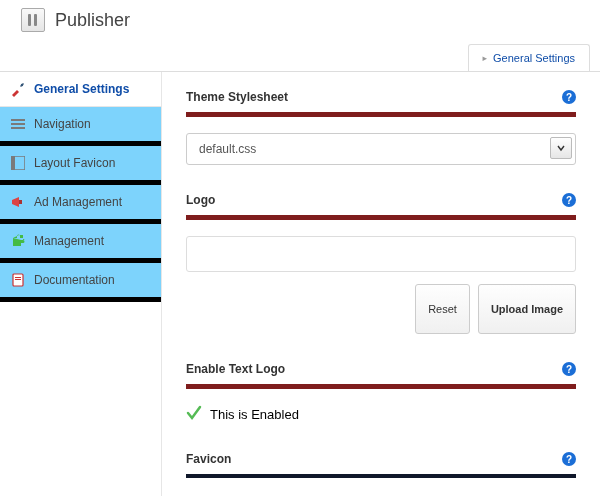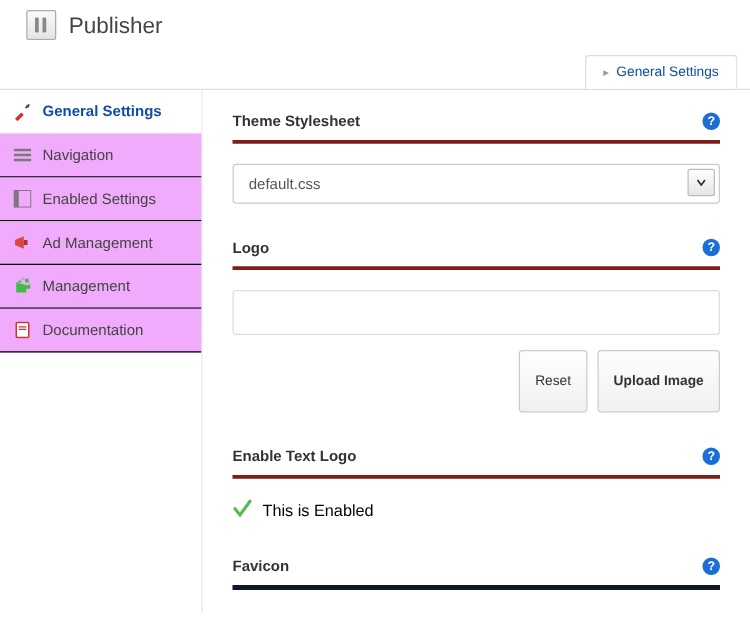--- a/index.html
+++ b/index.html
@@ -67,23 +67,23 @@
   width: 162px;
   border-right: 1px solid #e6e6e6;
 }
 .sidebar-item {
   display: flex;
   align-items: center;
   gap: 8px;
   padding: 9px 10px;
   font-size: 12px;
   color: #444;
-  border-bottom: 1px solid #000000;
+  border-bottom: 5px solid #000000;
   cursor: pointer;
-  background: #f0abfc;
+  background: #7dd3fc;
 }
 .sidebar-item.active {
   background: #fff;
   color: #0f4da8;
   font-weight: bold;
   border-bottom: 1px solid #e6e6e6;
 }
 .sidebar-item .icon {
   width: 16px;
   height: 16px;
@@ -95,21 +95,21 @@
   flex: 1;
   padding: 18px 24px 18px 24px;
 }
 .section {
   margin-bottom: 28px;
 }
 .section-head {
   display: flex;
   justify-content: space-between;
   align-items: center;
-  border-bottom: 3px solid #7f1d1d;
+  border-bottom: 5px solid #7f1d1d;
   padding-bottom: 8px;
   margin-bottom: 16px;
 }
 .section-head .label {
   font-weight: bold;
   color: #333;
   font-size: 12px;
 }
 .help-icon {
   width: 14px;
@@ -229,21 +229,21 @@
       </span>
       <span>Navigation</span>
     </div>
     <div class="sidebar-item">
       <span class="icon">
         <svg width="14" height="14" viewBox="0 0 14 14">
             <rect x="0" y="0" width="14" height="14" fill="none" stroke="#7a7a7a" stroke-width="1.5"></rect>
             <rect x="0" y="0" width="4" height="14" fill="#7a7a7a"></rect>
           </svg>
       </span>
-      <span>Enabled Settings</span>
+      <span>Layout Favicon</span>
     </div>
     <div class="sidebar-item">
       <span class="icon">
         <svg width="14" height="14" viewBox="0 0 14 14">
             <path d="M1 5 L8 2 L8 12 L1 9 Z" fill="#d44"></path>
             <rect x="8" y="5" width="3" height="4" fill="#a33"></rect>
           </svg>
       </span>
       <span>Ad Management</span>
     </div>

